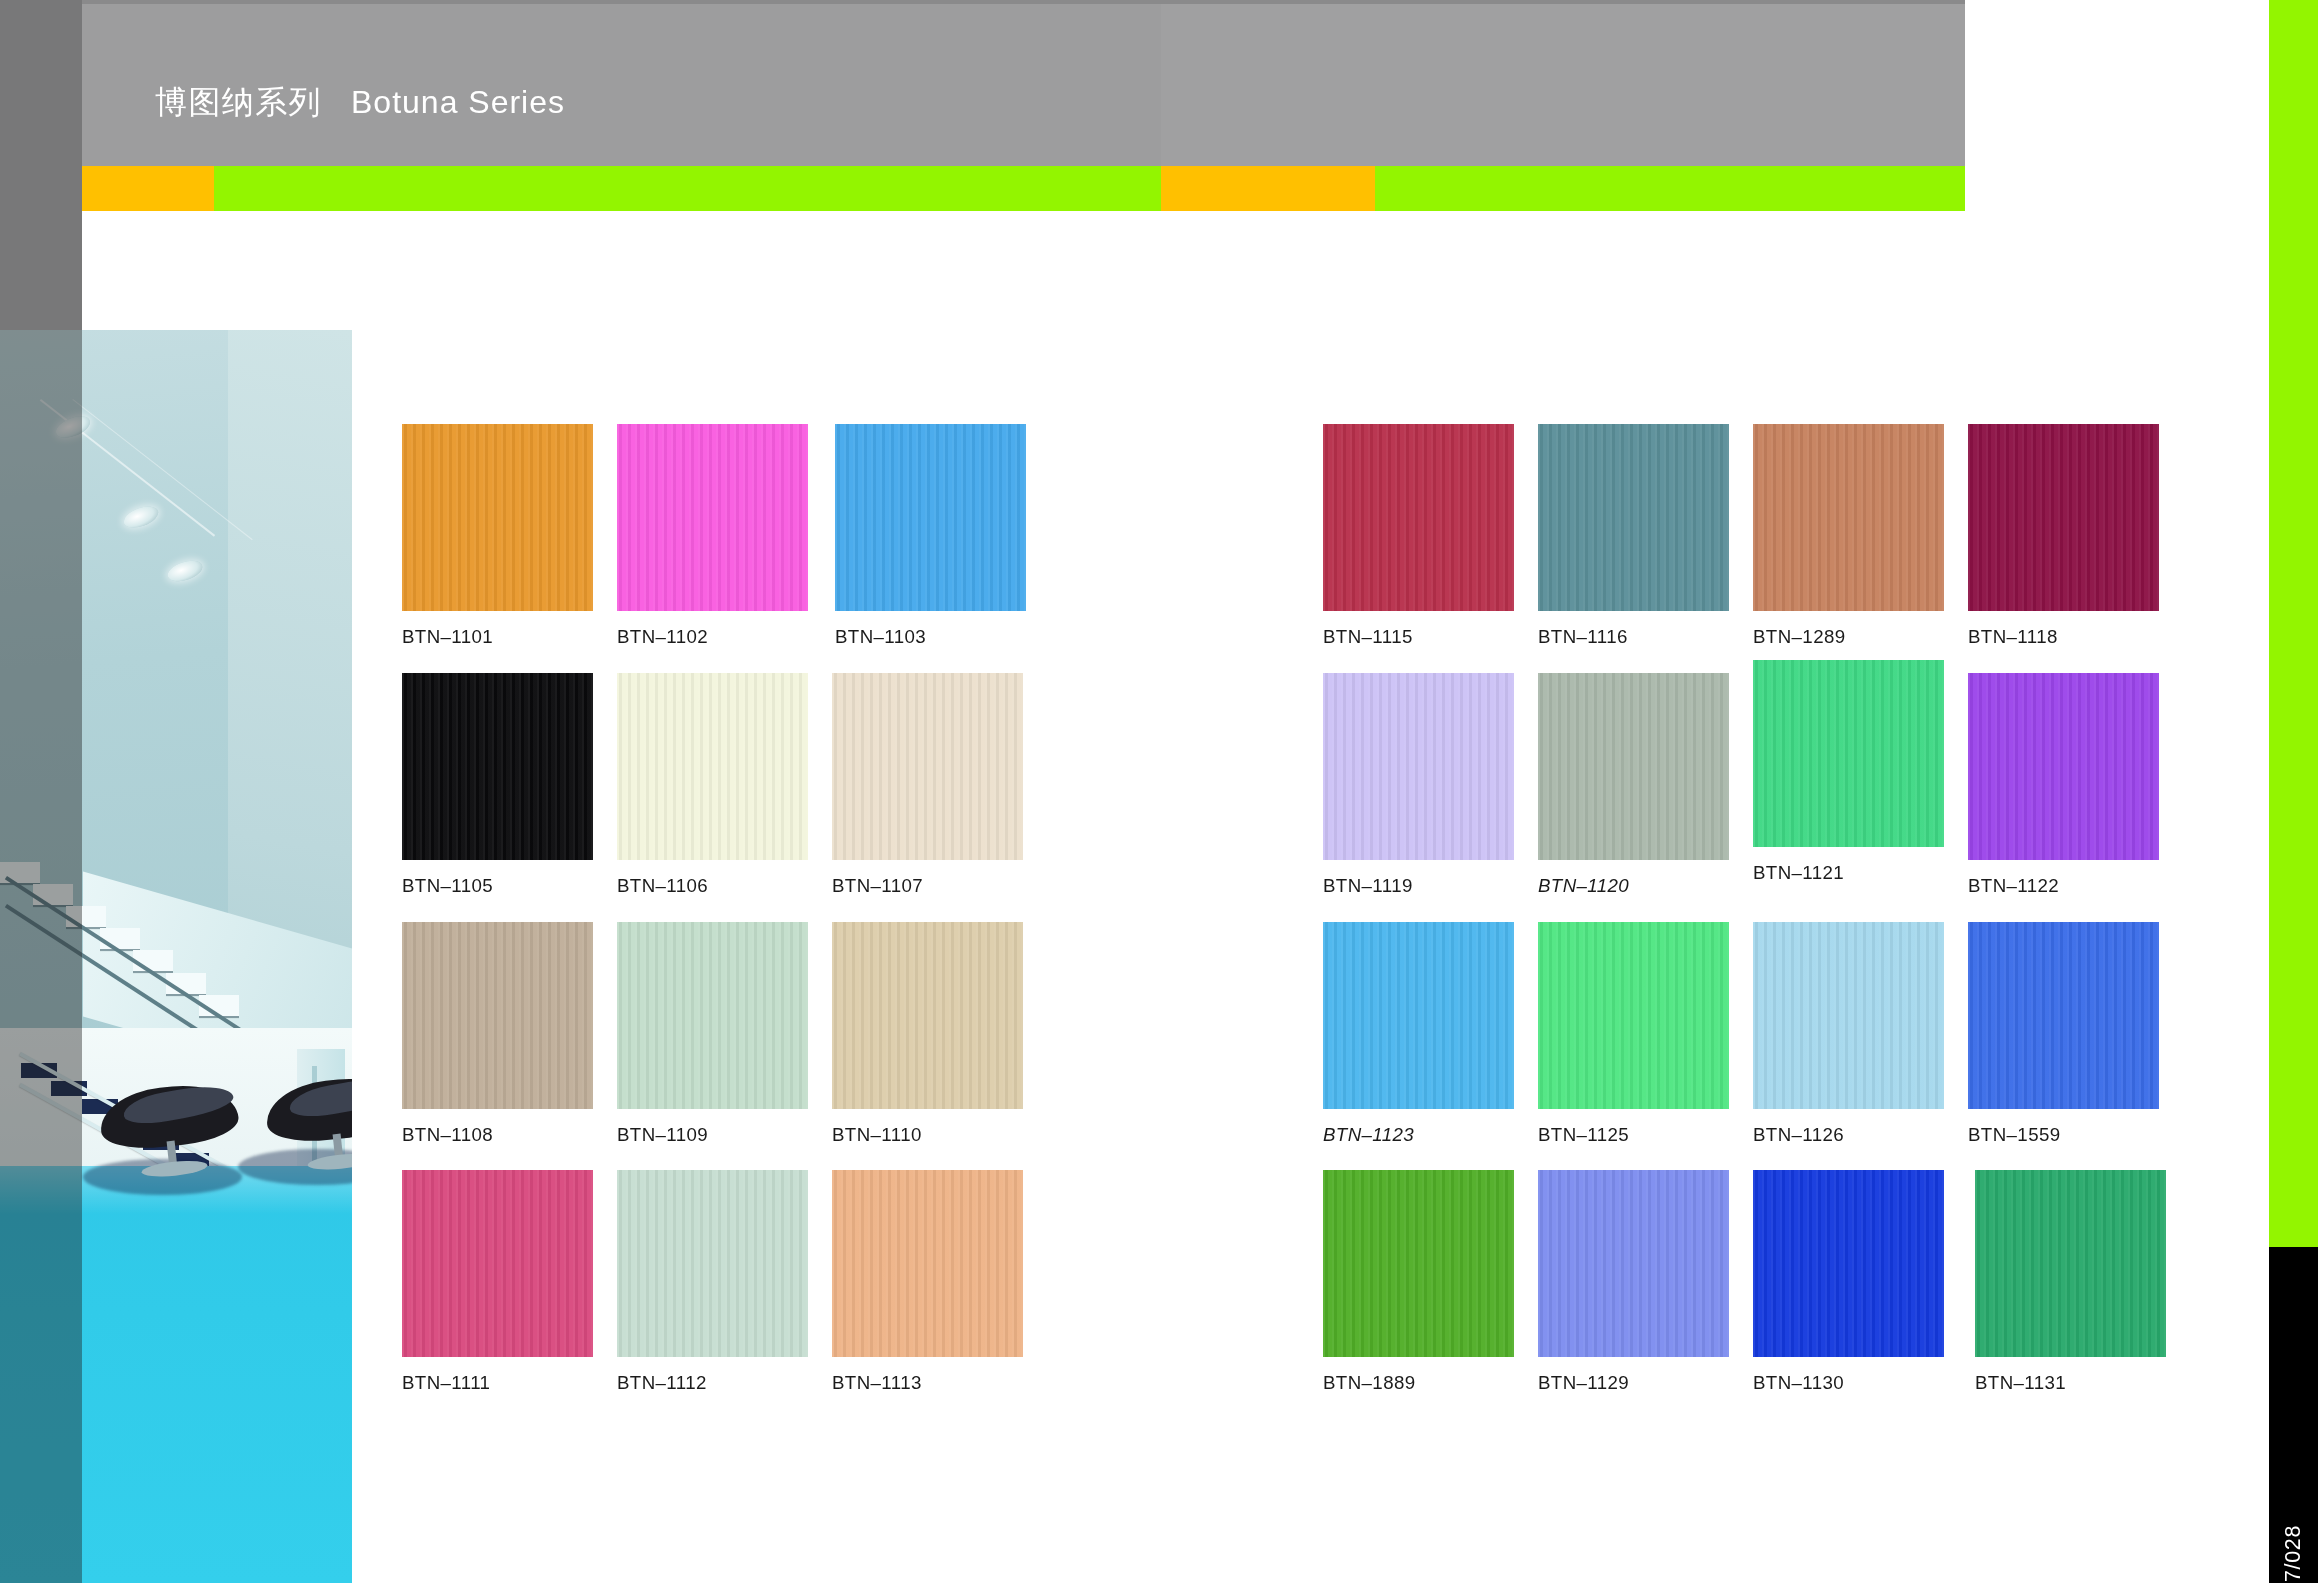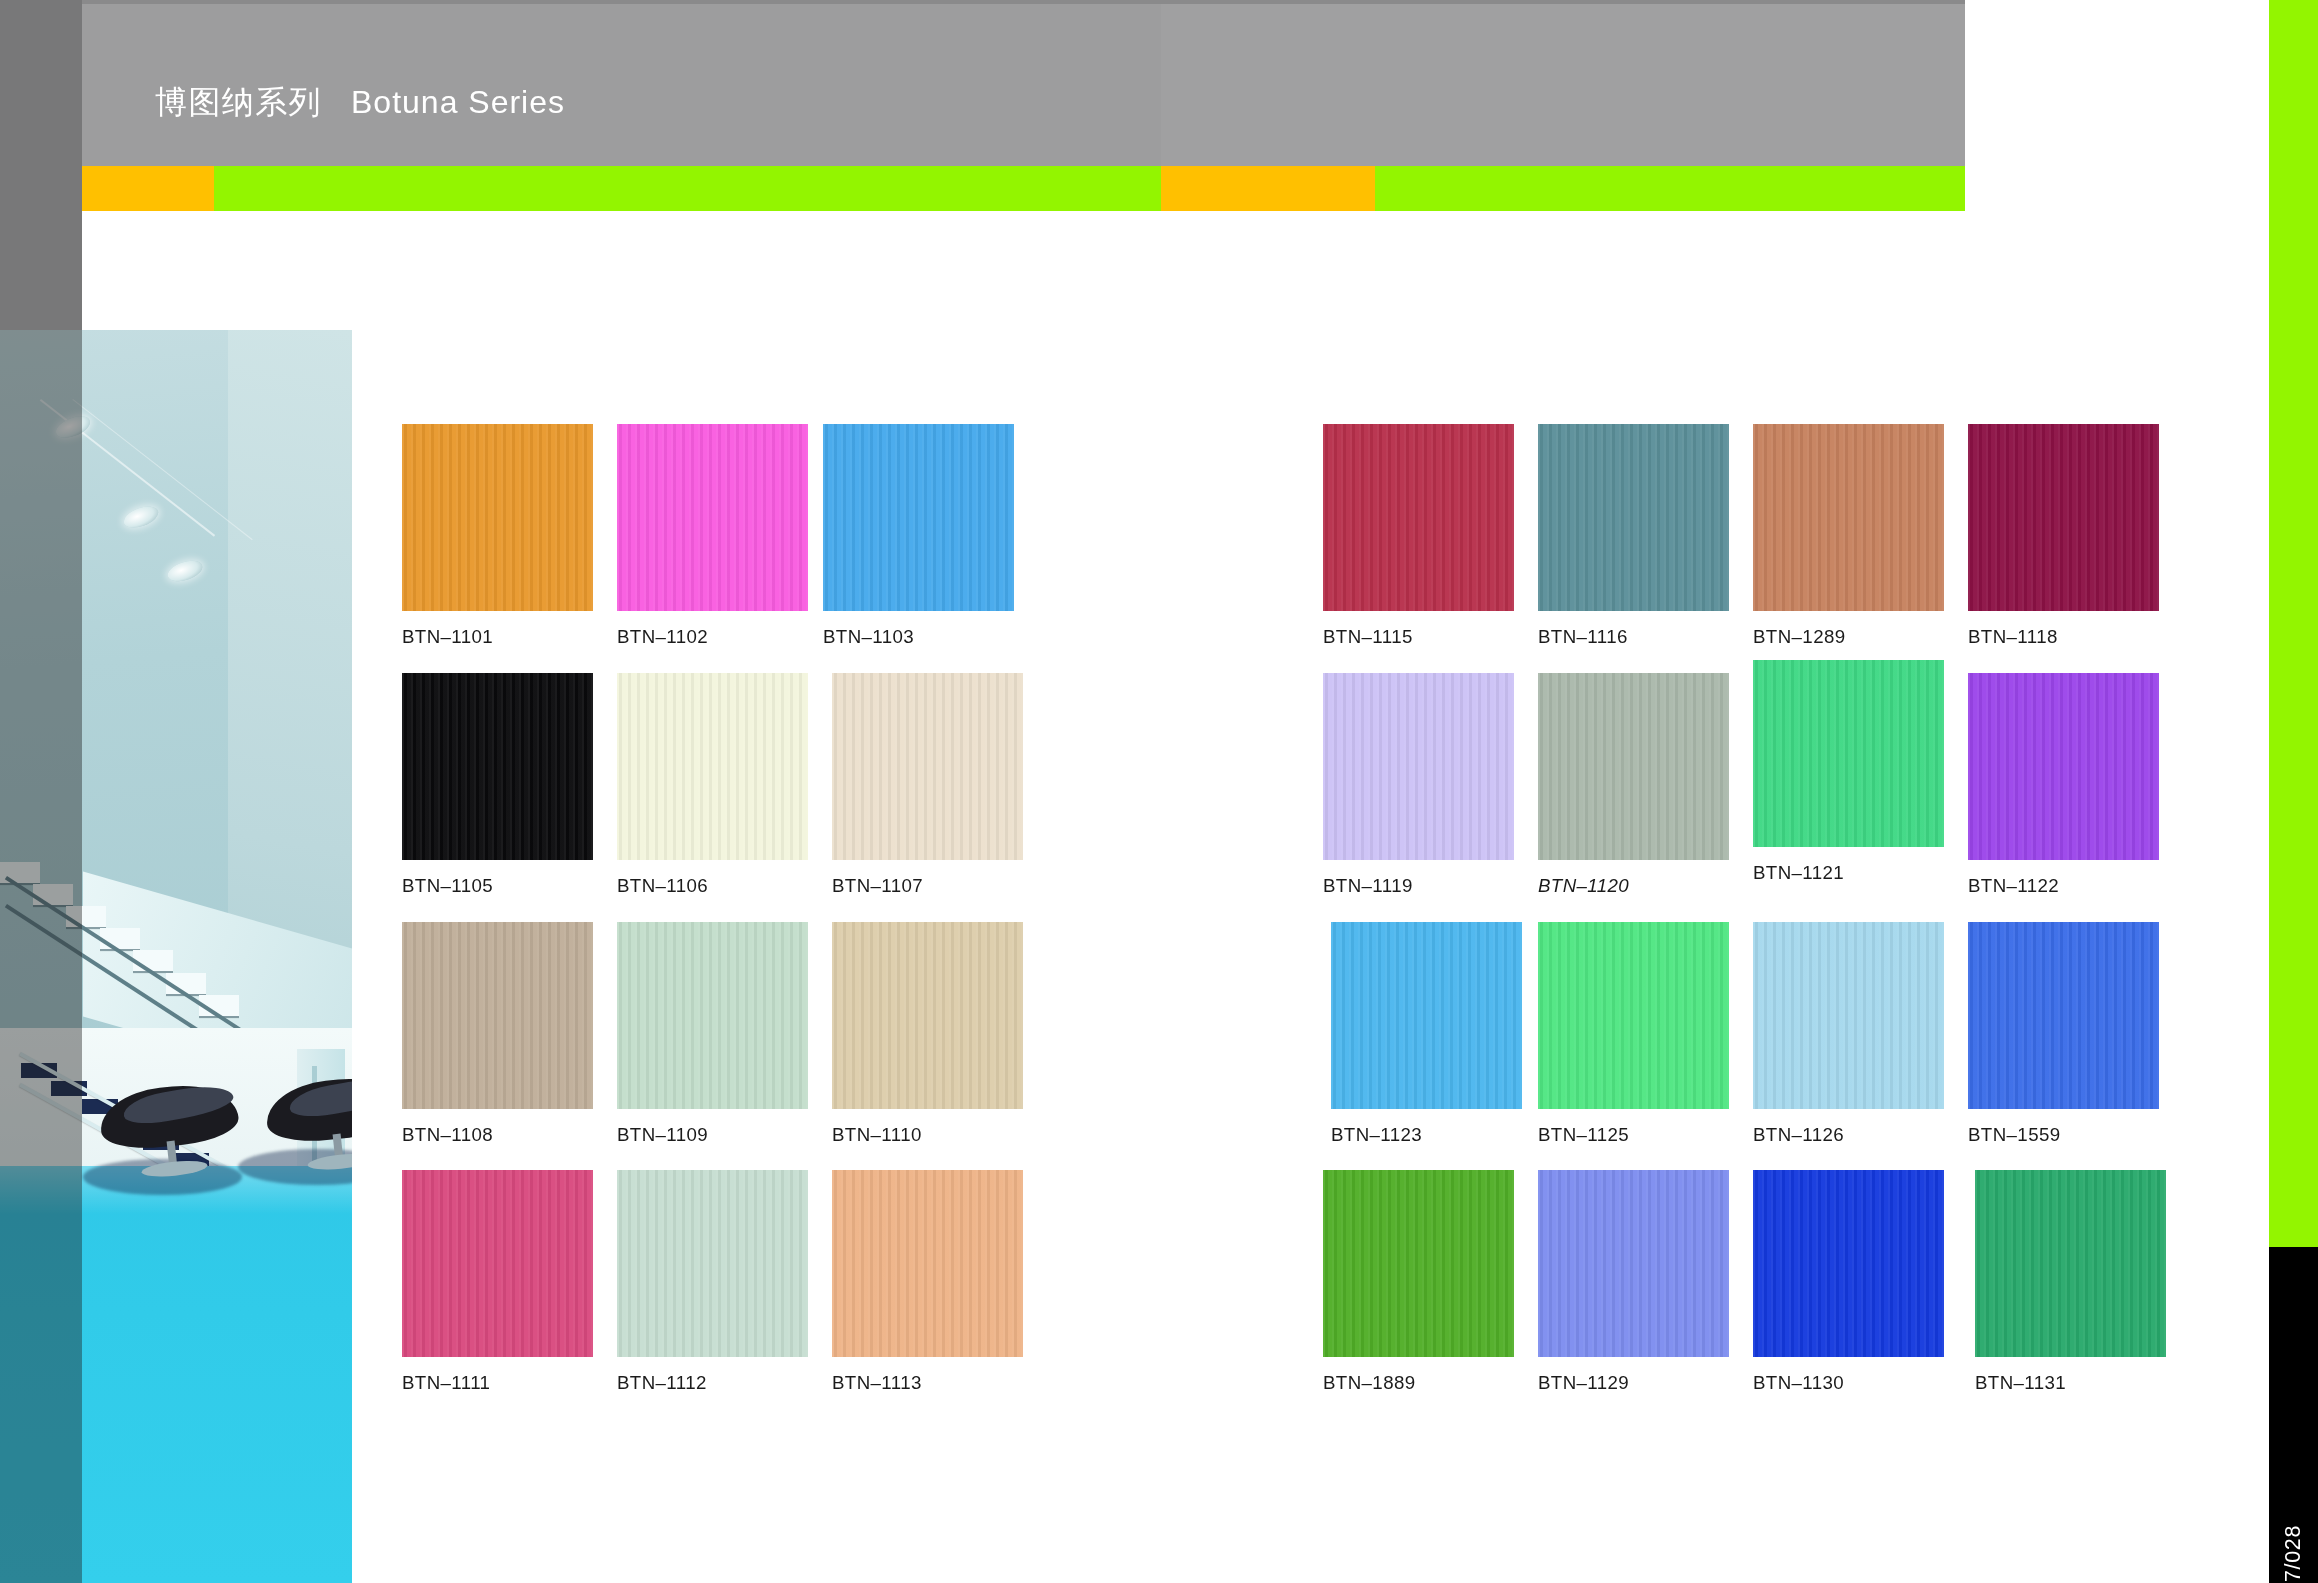--- a/index.html
+++ b/index.html
@@ -269,21 +269,21 @@
 
   <div class="grid" id="grid-left" style="left:402px;  top:424px;">
       <div class="cell" style="left: 0px; top: 0px;">
         <span class="sw" style="background: repeating-linear-gradient(90deg, rgba(255, 255, 255, 0.07) 0px, rgba(255, 255, 255, 0.07) 2.1px, rgba(0, 0, 0, 0.05) 2.1px, rgba(0, 0, 0, 0.05) 4.8px, rgba(255, 255, 255, 0.04) 4.8px, rgba(255, 255, 255, 0.04) 9px) rgb(232, 152, 44);"></span>
         <span class="lbl">BTN–1101</span>
       </div>
       <div class="cell" style="left: 215px; top: 0px;">
         <span class="sw" style="background: repeating-linear-gradient(90deg, rgba(255, 255, 255, 0.07) 0px, rgba(255, 255, 255, 0.07) 2.1px, rgba(0, 0, 0, 0.05) 2.1px, rgba(0, 0, 0, 0.05) 4.8px, rgba(255, 255, 255, 0.04) 4.8px, rgba(255, 255, 255, 0.04) 9px) rgb(249, 92, 224);"></span>
         <span class="lbl">BTN–1102</span>
       </div>
-      <div class="cell" style="left: 406px; top: 0px; padding-left: 15px;">
+      <div class="cell" style="left: 418px; top: 0px; padding-left: 15px;">
         <span class="sw" style="background: repeating-linear-gradient(90deg, rgba(255, 255, 255, 0.07) 0px, rgba(255, 255, 255, 0.07) 2.1px, rgba(0, 0, 0, 0.05) 2.1px, rgba(0, 0, 0, 0.05) 4.8px, rgba(255, 255, 255, 0.04) 4.8px, rgba(255, 255, 255, 0.04) 9px) rgb(69, 169, 236);"></span>
         <span class="lbl">BTN–1103</span>
       </div>
       <div class="cell" style="left: 0px; top: 249px;">
         <span class="sw" style="background: repeating-linear-gradient(90deg, rgba(255, 255, 255, 0.07) 0px, rgba(255, 255, 255, 0.07) 2.1px, rgba(0, 0, 0, 0.05) 2.1px, rgba(0, 0, 0, 0.05) 4.8px, rgba(255, 255, 255, 0.04) 4.8px, rgba(255, 255, 255, 0.04) 9px) rgb(10, 10, 12);"></span>
         <span class="lbl">BTN–1105</span>
       </div>
       <div class="cell" style="left: 215px; top: 249px;">
         <span class="sw" style="background: repeating-linear-gradient(90deg, rgba(255, 255, 255, 0.07) 0px, rgba(255, 255, 255, 0.07) 2.1px, rgba(0, 0, 0, 0.05) 2.1px, rgba(0, 0, 0, 0.05) 4.8px, rgba(255, 255, 255, 0.04) 4.8px, rgba(255, 255, 255, 0.04) 9px) rgb(243, 245, 221);"></span>
         <span class="lbl">BTN–1106</span>
@@ -343,21 +343,21 @@
         <span class="lbl">BTN–1120</span>
       </div>
       <div class="cell" style="left: 430px; top: 236px;">
         <span class="sw" style="background: repeating-linear-gradient(90deg, rgba(255, 255, 255, 0.07) 0px, rgba(255, 255, 255, 0.07) 2.1px, rgba(0, 0, 0, 0.05) 2.1px, rgba(0, 0, 0, 0.05) 4.8px, rgba(255, 255, 255, 0.04) 4.8px, rgba(255, 255, 255, 0.04) 9px) rgb(62, 216, 132);"></span>
         <span class="lbl">BTN–1121</span>
       </div>
       <div class="cell" style="left: 645px; top: 249px;">
         <span class="sw" style="background: repeating-linear-gradient(90deg, rgba(255, 255, 255, 0.07) 0px, rgba(255, 255, 255, 0.07) 2.1px, rgba(0, 0, 0, 0.05) 2.1px, rgba(0, 0, 0, 0.05) 4.8px, rgba(255, 255, 255, 0.04) 4.8px, rgba(255, 255, 255, 0.04) 9px) rgb(155, 69, 234);"></span>
         <span class="lbl">BTN–1122</span>
       </div>
-      <div class="cell" style="left: 8px; top: 498px;">
+      <div class="cell" style="left: 0px; top: 498px; font-style: italic;">
         <span class="sw" style="background: repeating-linear-gradient(90deg, rgba(255, 255, 255, 0.07) 0px, rgba(255, 255, 255, 0.07) 2.1px, rgba(0, 0, 0, 0.05) 2.1px, rgba(0, 0, 0, 0.05) 4.8px, rgba(255, 255, 255, 0.04) 4.8px, rgba(255, 255, 255, 0.04) 9px) rgb(75, 182, 238);"></span>
         <span class="lbl">BTN–1123</span>
       </div>
       <div class="cell" style="left: 215px; top: 498px;">
         <span class="sw" style="background: repeating-linear-gradient(90deg, rgba(255, 255, 255, 0.07) 0px, rgba(255, 255, 255, 0.07) 2.1px, rgba(0, 0, 0, 0.05) 2.1px, rgba(0, 0, 0, 0.05) 4.8px, rgba(255, 255, 255, 0.04) 4.8px, rgba(255, 255, 255, 0.04) 9px) rgb(79, 230, 130);"></span>
         <span class="lbl">BTN–1125</span>
       </div>
       <div class="cell" style="left: 430px; top: 498px;">
         <span class="sw" style="background: repeating-linear-gradient(90deg, rgba(255, 255, 255, 0.07) 0px, rgba(255, 255, 255, 0.07) 2.1px, rgba(0, 0, 0, 0.05) 2.1px, rgba(0, 0, 0, 0.05) 4.8px, rgba(255, 255, 255, 0.04) 4.8px, rgba(255, 255, 255, 0.04) 9px) rgb(165, 216, 237);"></span>
         <span class="lbl">BTN–1126</span>

